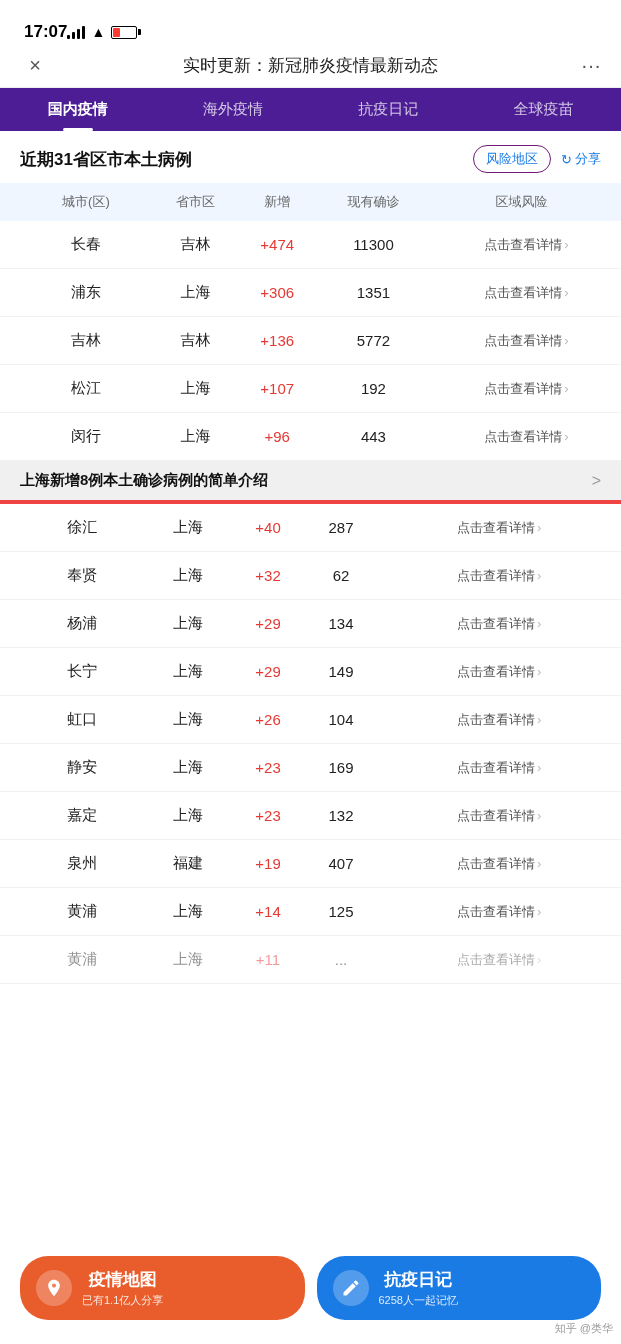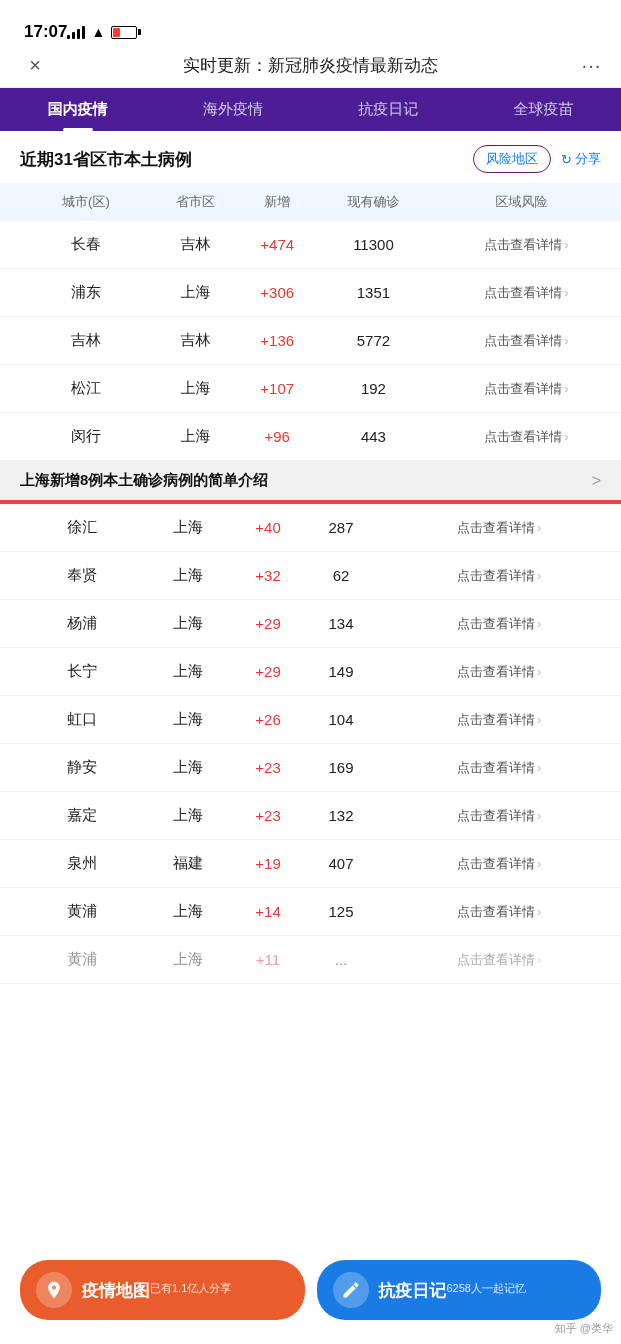--- a/index.html
+++ b/index.html
@@ -279,21 +279,21 @@
       background: rgba(255,255,255,0.25);
       display: flex;
       align-items: center;
       justify-content: center;
       font-size: 18px;
       color: #fff;
       flex-shrink: 0;
     }
     .btn-text-wrap {
       display: flex;
-      flex-direction: row;
+      flex-direction: column;
     }
     .btn-main-text {
       font-size: 17px;
       font-weight: 600;
       color: #fff;
     }
     .btn-sub-text {
       font-size: 11px;
       color: rgba(255,255,255,0.85);
       margin-top: 2px;

